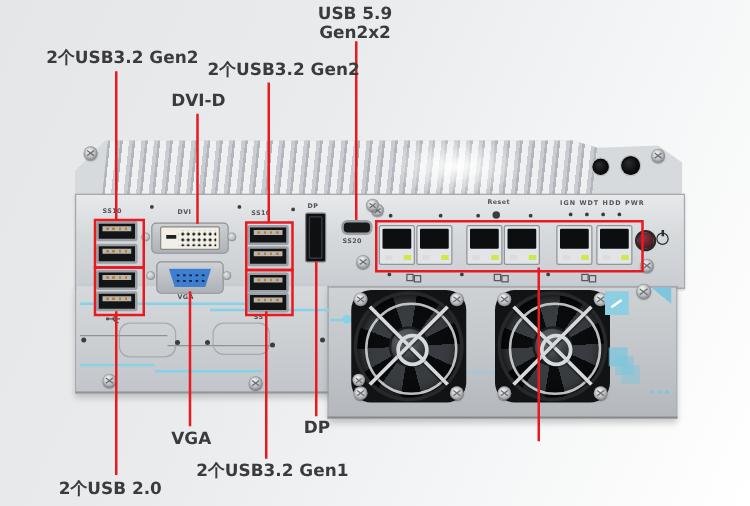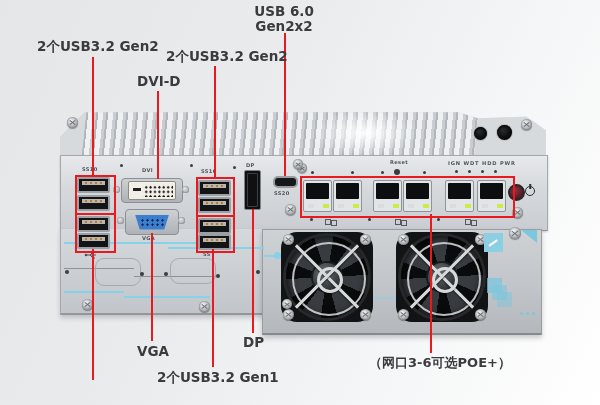--- a/index.html
+++ b/index.html
@@ -272,24 +272,24 @@
   <div class="abs redline" style="left:214px;top:66px;height:112px;"></div>
   <div class="abs redline" style="left:284px;top:33px;height:143px;"></div>
   <div class="abs redline" style="left:92px;top:249px;height:131px;"></div>
   <div class="abs redline" style="left:151px;top:233px;height:108px;"></div>
   <div class="abs redline" style="left:212px;top:249px;height:118px;"></div>
   <div class="abs redline" style="left:252px;top:209px;height:124px;"></div>
   <div class="abs redline" style="left:430px;top:214px;height:139px;"></div>
 
   <div class="abs ann-label" style="left:37px;top:39px;">2个USB3.2 Gen2</div>
   <div class="abs ann-label ann-center" style="left:227px;top:4px;width:114px;">
-    <div>USB 6.0 Gen2x2</div>
+    <div>USB 5.9 Gen2x2</div>
   </div>
   <div class="abs ann-label" style="left:166px;top:49px;">2个USB3.2 Gen2</div>
   <div class="abs ann-label" style="left:137px;top:74px;">DVI-D</div>
   <div class="abs ann-label" style="left:137px;top:344px;">VGA</div>
   <div class="abs ann-label" style="left:157px;top:370px;text-align:center;">2个USB3.2 Gen1</div>
   <div class="abs ann-label" style="left:243px;top:335px;">DP</div>
+  <div class="abs ann-label" style="left:47px;top:384px;">2个USB 2.0</div>
   <div class="abs ann-label ann-center" style="left:330px;top:355px;width:220px;font-size:13px;line-height:15.5px;">
-    <div>（网口3-6可选POE+）</div>
   </div>
 
 </div>
 
 </body></html>

